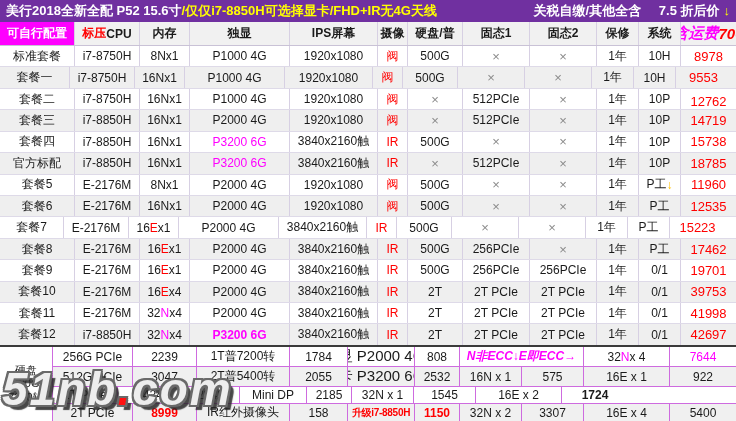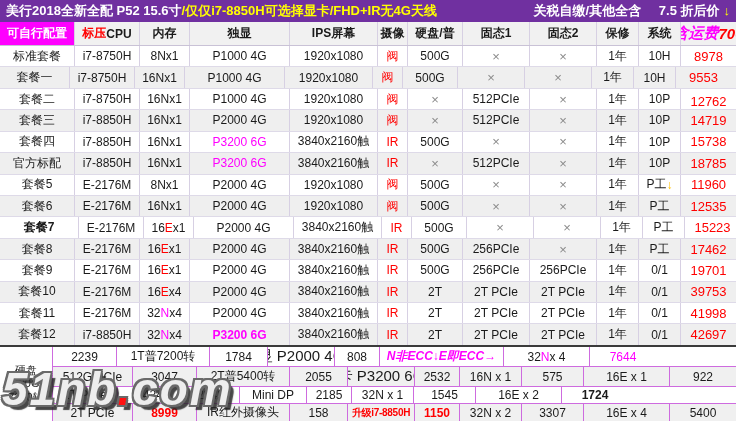--- a/index.html
+++ b/index.html
@@ -415,21 +415,21 @@
           <span>1年</span>
         </div>
         <div class="cell" style="width: 42px;">
           <span>P工</span>
         </div>
         <div class="cell red price" style="width: 55px;">
           <span>12535</span>
         </div>
       </div>
       <div class="row">
-        <div class="cell" style="width: 79px; font-weight: bold;">
+        <div class="cell" style="width: 64px;">
           <span>套餐7</span>
         </div>
         <div class="cell" style="width: 65px;">
           <span>E-2176M</span>
         </div>
         <div class="cell" style="width: 50px;">
           <span>16</span>
           <span class="red">E</span>
           <span>x1</span>
         </div>
@@ -662,20 +662,23 @@
         </div>
       </div>
     </div>
 
   <div class="bottom">
     <div class="merged">硬盘
 500G
 7200转</div>
     <div class="brows" id="bottom-rows">
         <div class="brow">
+          <div class="cell" style="width: 80px;">
+            <span>256G PCIe</span>
+          </div>
           <div class="cell" style="width: 64px;">
             <span>2239</span>
           </div>
           <div class="cell" style="width: 93px;">
             <span>1T普7200转</span>
           </div>
           <div class="cell" style="width: 58px;">
             <span>1784</span>
           </div>
           <div class="cell sm" style="width: 67px;">

